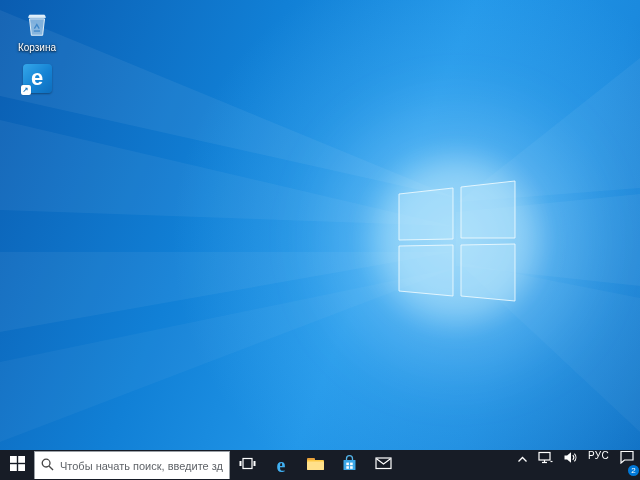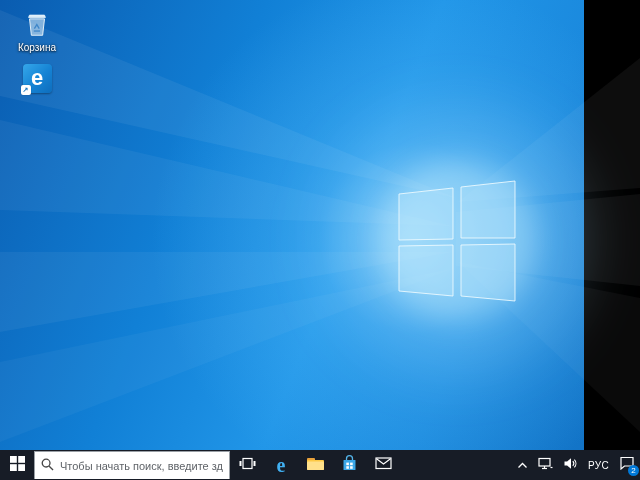--- a/index.html
+++ b/index.html
@@ -6,21 +6,21 @@
   body{
     width:640px;height:480px;overflow:hidden;
     font-family:"Liberation Sans", sans-serif;
     -webkit-font-smoothing:antialiased;
     user-select:none;
   }
   .screen{position:relative;width:640px;height:480px;background:#000;}
 
   
   .desktop{
-    position:absolute;left:0;top:0;width:584px;height:450px;
+    position:absolute;left:0;top:0;width:640px;height:450px;
     background:
       radial-gradient(circle at 71% 53%, rgba(190,235,255,.55) 0%, rgba(90,190,250,.35) 20%, rgba(30,130,220,0) 55%),
       linear-gradient(112deg,#0a5cb0 0%,#1180d6 35%,#2196e8 58%,#1b8ade 78%,#1273c6 100%);
   }
   .rays{position:absolute;left:0;top:0;pointer-events:none;}
 
   
   .desk-icon{
     position:absolute;width:62px;display:flex;flex-direction:column;align-items:center;
     cursor:pointer;
@@ -59,21 +59,21 @@
     display:flex;align-items:center;gap:6px;padding:0 6px;cursor:text;
   }
   .searchbox input{
     border:none;outline:none;flex:1;font-size:11px;color:#444;
     font-family:"Liberation Sans", sans-serif;background:transparent;padding:0;
   }
   .searchbox input::placeholder{color:#5f6368;opacity:1;}
   .edge-e{color:#41b0f2;font-weight:bold;font-size:20px;line-height:1;font-family:"Liberation Serif", serif;}
   .tray{margin-left:auto;display:flex;align-items:center;}
   .tray-item{
-    height:30px;display:flex;align-items:center;justify-content:center;
+    height:30px;display:flex;align-items:flex-start;justify-content:center;
     padding:0 5px;cursor:pointer;flex:none;
   }
   .lang{font-size:10px;letter-spacing:.3px;}
   .clock{
     display:flex;flex-direction:column;align-items:center;justify-content:center;
     font-size:9px;line-height:11px;padding:0 7px;
   }
   .notif{position:relative;}
   .badge{
     position:absolute;right:1px;bottom:4px;min-width:11px;height:11px;border-radius:6px;

